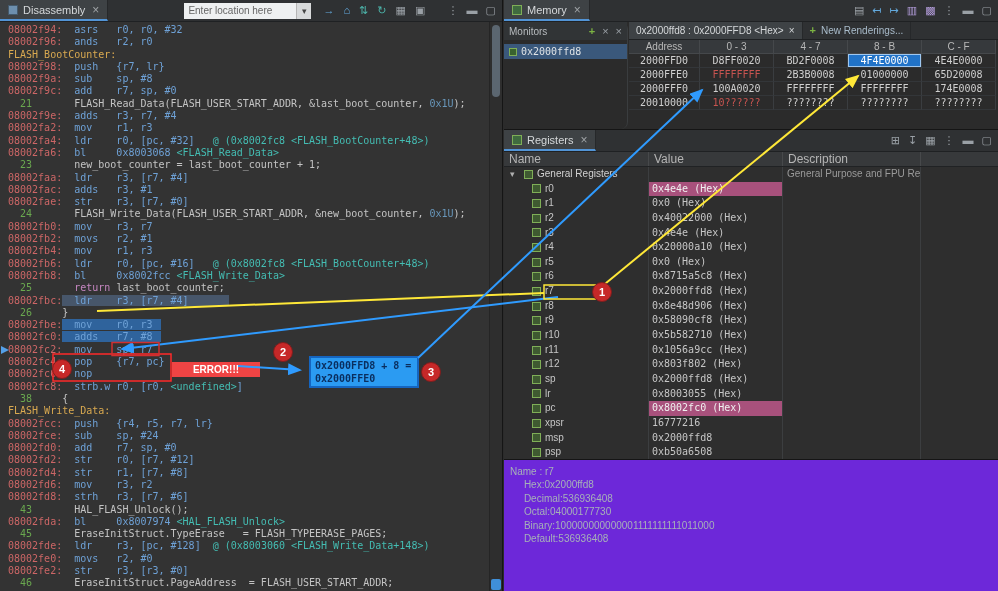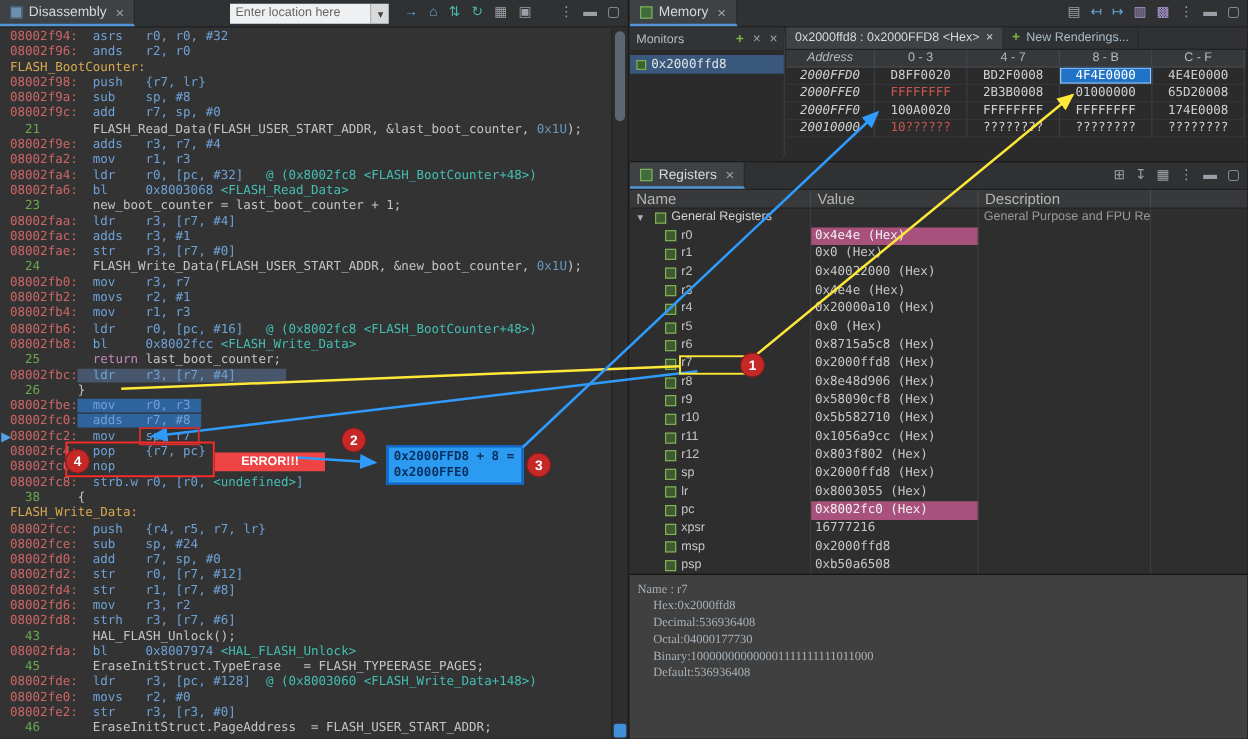--- a/index.html
+++ b/index.html
@@ -43,42 +43,42 @@
   #monitor-item{margin-top:4px;height:15px;display:flex;align-items:center;gap:4px;padding:0 5px;background:#3a587b;font-size:10px;color:#dfe3e6;font-family:"DejaVu Sans Mono",monospace;}
   .mchip{width:8px;height:8px;background:#39622e;border:1px solid #7fae57;flex:none;}
   #renderings{position:absolute;left:125px;top:22px;right:0;bottom:0;}
   #rtabs{height:18px;display:flex;background:#2f3133;border-bottom:1px solid #1f2123;font-size:10px;align-items:stretch;}
   .rtab{display:flex;align-items:center;gap:5px;padding:0 7px;background:#3e4245;color:#d5d8da;border-right:1px solid #26282a;}
   .rtab.inactive{background:transparent;color:#a9bccb;}
   #memory-table{position:absolute;left:0;top:18px;right:0;bottom:0;font-size:10px;font-family:"DejaVu Sans Mono",monospace;}
   .mheadrow,.mrow{display:flex;height:14px;line-height:13px;}
   .mhead{background:#36393c;color:#b8b8b8;font-family:"Liberation Sans",sans-serif;border-right:1px solid #45484b;border-bottom:1px solid #45484b;text-align:center;}
   .mcell{border-right:1px solid #3a3d40;border-bottom:1px solid #333639;text-align:center;color:#cfcfcf;}
-  .maddr{width:71px;font-style:italic;} .mval{width:74px;}
+  .maddr{width:71px;} .mval{width:74px;}
   .mchg{color:#c75450;}
   .msel{background:#2173c8;color:#ffffff;box-shadow:inset 0 0 0 1px #9ec7f0;}
 
   
   #registers-panel{position:absolute;left:504px;top:130px;width:494px;height:330px;background:#2e2e2e;border-bottom:1px solid #151515;}
   #reg-header{position:absolute;top:22px;left:0;right:0;height:15px;background:#37393b;border-bottom:1px solid #202224;display:flex;font-size:12px;color:#b5b5b5;}
   .rh{padding-left:5px;line-height:15px;border-right:1px solid #47494b;}
   .rh-name{width:145px;}.rh-value{width:134px;}.rh-desc{width:138px;}.rh-x{flex:1;border-right:none;}
   #reg-rows{position:absolute;top:37px;left:0;right:0;bottom:0;overflow:hidden;font-size:10px;}
   .rrow{display:flex;height:14.65px;line-height:14.65px;}
   .rname{width:145px;border-right:1px solid #3c3e40;display:flex;align-items:center;gap:4px;padding-left:28px;color:#c6c6c6;}
   .rname.group{padding-left:6px;color:#d2d2d2;}
   .twisty{color:#b0b0b0;font-size:9px;width:10px;flex:none;}
   .ricon{width:9px;height:9px;background:#3f5a31;border:1px solid #7fae57;flex:none;display:inline-block;}
   .rvalue{width:134px;border-right:1px solid #3c3e40;padding-left:3px;font-family:"DejaVu Sans Mono",monospace;color:#c6c6c6;overflow:hidden;}
   .rvalue.changed{background:#a8517c;color:#f0f0f0;}
   .rdesc{width:138px;border-right:1px solid #3c3e40;padding-left:4px;color:#9a9a9a;white-space:nowrap;overflow:hidden;}
   .rextra{flex:1;}
 
   
-  #detail-panel{position:absolute;left:504px;top:460px;width:494px;height:131px;background:#404040;padding:5px 0 0 6px;font-family:Liberation Serif, serif;font-size:10px;color:#a7b1b8;}
+  #detail-panel{position:absolute;left:504px;top:460px;width:494px;height:131px;background:#6d28d9;padding:5px 0 0 6px;font-family:Liberation Sans, sans-serif;font-size:10px;color:#a7b1b8;}
   .detail-line{height:13.4px;line-height:13.4px;white-space:pre;}
 
   
   #error-badge{position:absolute;left:172px;top:362px;width:88px;height:15px;background:#ef4444;color:#ffffff;font:bold 10px "Liberation Sans",sans-serif;display:flex;align-items:center;justify-content:center;z-index:60;}
   #calc-tooltip{position:absolute;left:309px;top:356px;width:110px;height:32px;background:#2b9bf2;border:2px solid #1565c0;color:#0a2e5e;font:bold 10px "DejaVu Sans Mono",monospace;line-height:13px;padding:1px 4px;z-index:60;}
   #overlay{position:absolute;left:0;top:0;width:998px;height:591px;pointer-events:none;z-index:70;}
 </style>
 </head>
 <body>
 

